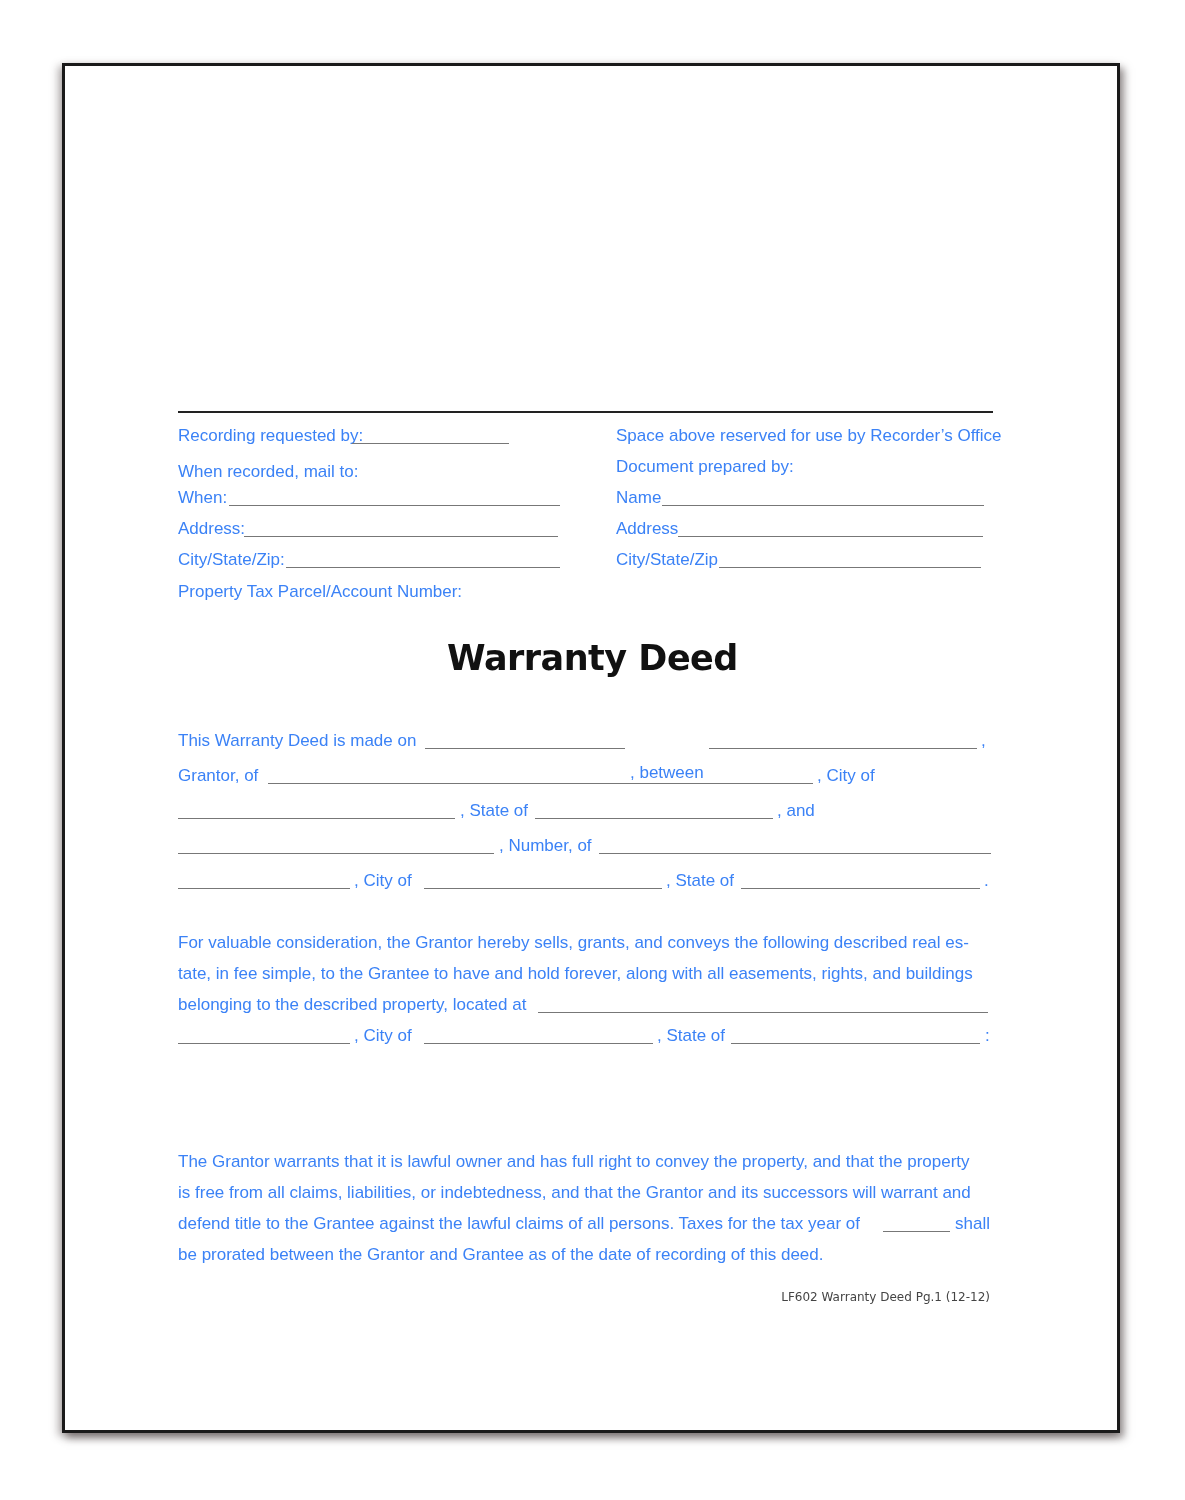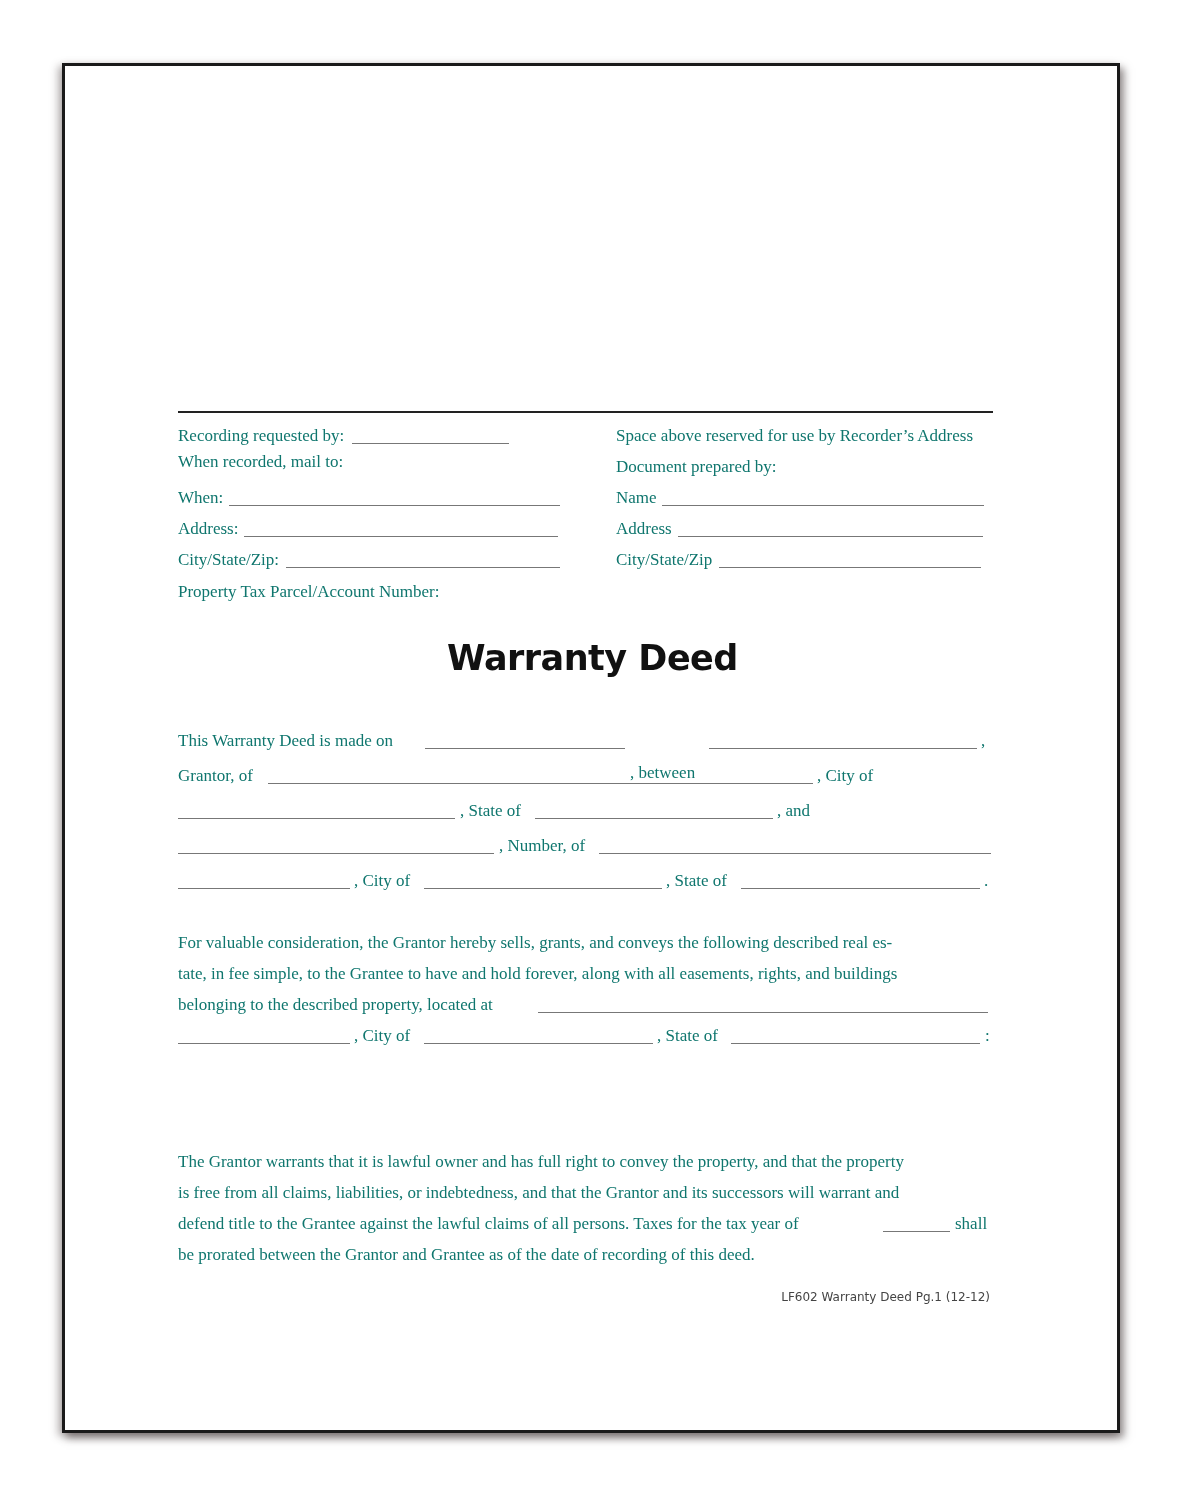--- a/index.html
+++ b/index.html
@@ -3,22 +3,22 @@
   <meta charset="utf-8">
   <style>
     html, body { margin: 0; padding: 0; background: #ffffff; }
     body { width: 1185px; height: 1500px; position: relative; overflow: hidden; }
     .page {
       position: absolute; left: 62px; top: 63px; width: 1058px; height: 1370px;
       background: #ffffff; border: 3px solid #1a1a1a; box-sizing: border-box;
       box-shadow: 4px 5px 8px rgba(60,50,50,0.55), -4px 3px 8px rgba(60,50,50,0.35);
     }
     .txt {
-      position: absolute; font-family: Liberation Serif, serif; font-size: 17px;
-      color: #0f766e; white-space: nowrap; line-height: 20px;
+      position: absolute; font-family: Liberation Sans, sans-serif; font-size: 17px;
+      color: #3b82f6; white-space: nowrap; line-height: 20px;
     }
     .blank {
       position: absolute; height: 0; border-bottom: 1.3px solid #777;
     }
     .rule { position: absolute; left: 178px; top: 411px; width: 815px; height: 0; border-top: 2px solid #222; }
     .title {
       position: absolute; left: 0; width: 1185px; top: 638px; text-align: center;
       font-family: "DejaVu Sans", sans-serif; font-weight: bold; font-size: 35px; color: #111;
       letter-spacing: -0.5px;
     }
@@ -30,34 +30,34 @@
 </head>
 <body>
 
 <div class="page"></div>
 
 <div class="rule"></div>
 
 <span class="txt" style="left:178px;top:426px;">Recording requested by:</span>
 <div class="blank" style="left:352px;top:443px;width:157px;"></div>
 
-<span class="txt" style="left:178px;top:452px;">When recorded, mail to:</span>
+<span class="txt" style="left:178px;top:462px;">When recorded, mail to:</span>
 
 <span class="txt" style="left:178px;top:488px;">When:</span>
 <div class="blank" style="left:229px;top:505px;width:331px;"></div>
 
 <span class="txt" style="left:178px;top:519px;">Address:</span>
 <div class="blank" style="left:244px;top:536px;width:314px;"></div>
 
 <span class="txt" style="left:178px;top:550px;">City/State/Zip:</span>
 <div class="blank" style="left:286px;top:567px;width:274px;"></div>
 
 <span class="txt" style="left:178px;top:582px;">Property Tax Parcel/Account Number:</span>
 
-<span class="txt" style="left:616px;top:426px;">Space above reserved for use by Recorder’s Address</span>
+<span class="txt" style="left:616px;top:426px;">Space above reserved for use by Recorder’s Office</span>
 <span class="txt" style="left:616px;top:457px;">Document prepared by:</span>
 
 <span class="txt" style="left:616px;top:488px;">Name</span>
 <div class="blank" style="left:662px;top:505px;width:322px;"></div>
 
 <span class="txt" style="left:616px;top:519px;">Address</span>
 <div class="blank" style="left:678px;top:536px;width:305px;"></div>
 
 <span class="txt" style="left:616px;top:550px;">City/State/Zip</span>
 <div class="blank" style="left:719px;top:567px;width:262px;"></div>

